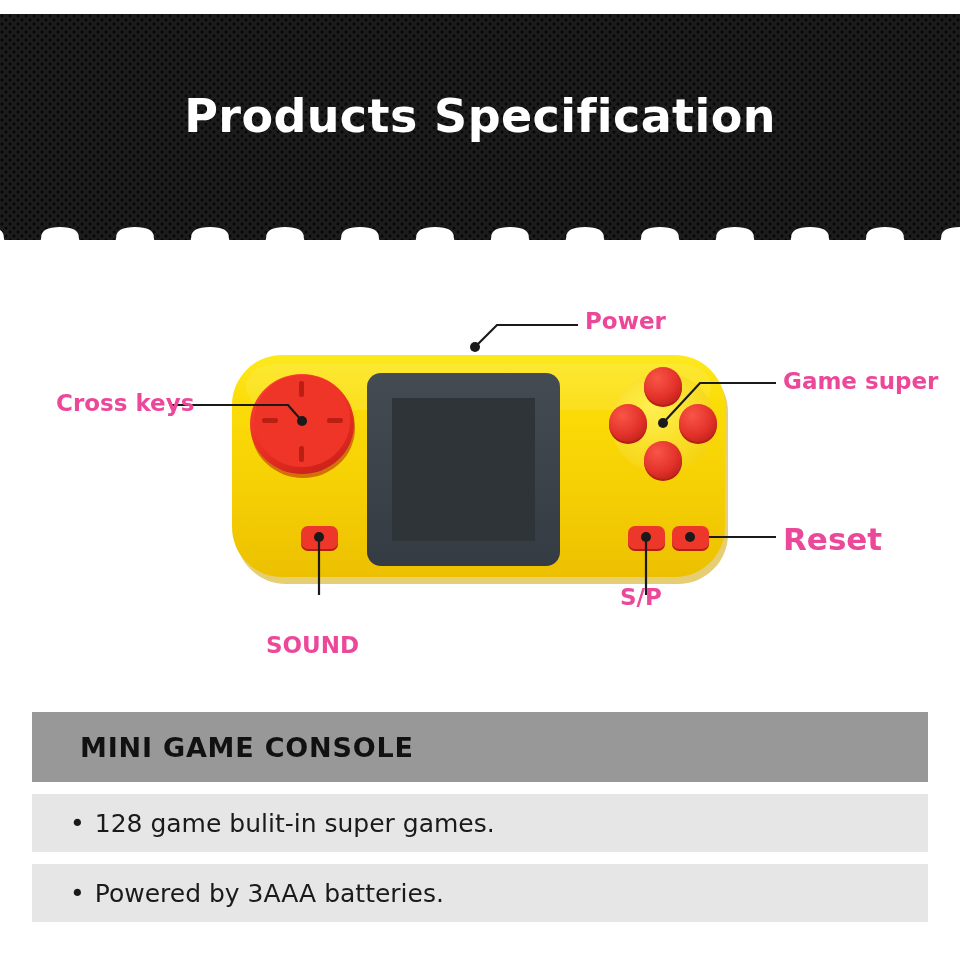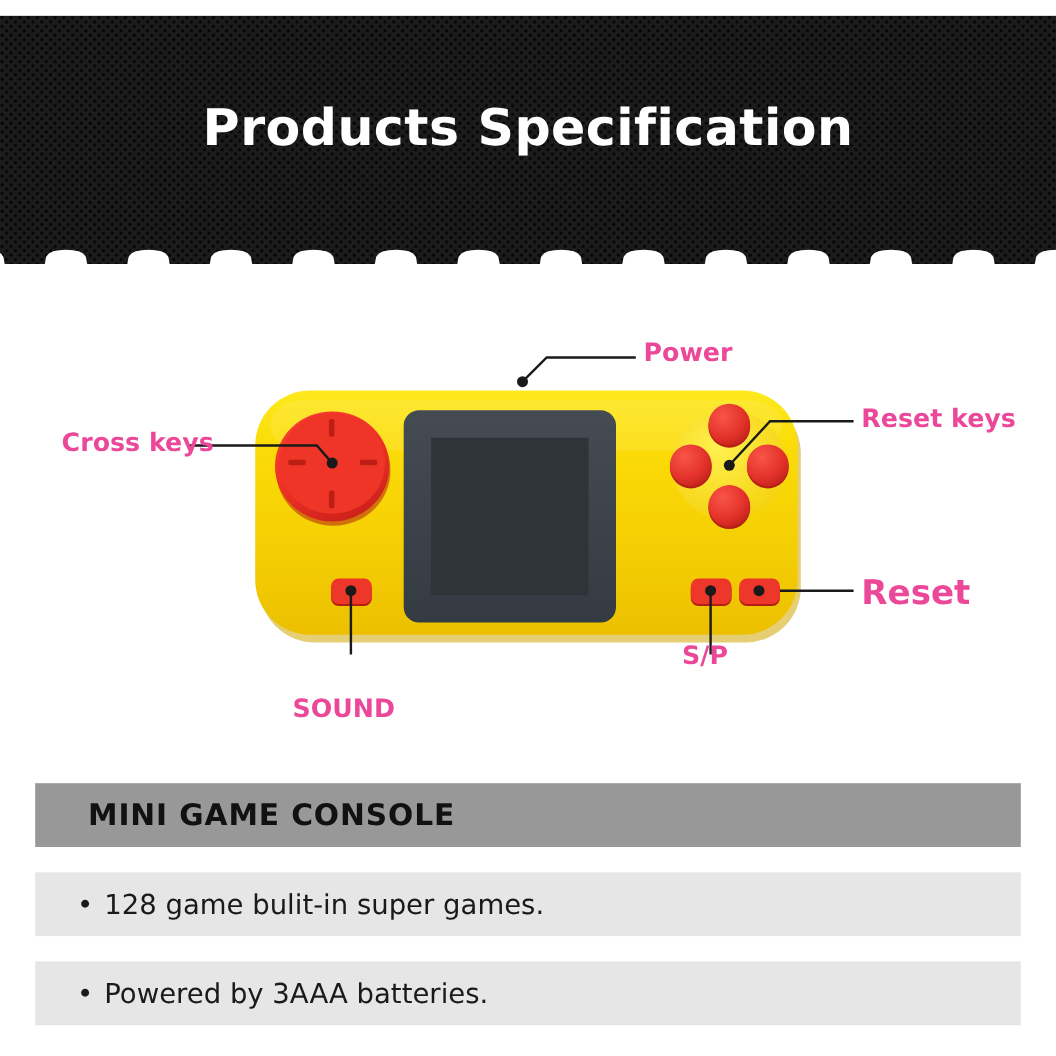--- a/index.html
+++ b/index.html
@@ -73,40 +73,40 @@
   #label-sp         { left: 620px; top: 344px; font-size: 23px; }
 
   
   #spec-table {
     position: absolute;
     left: 32px;
     top: 712px;
     width: 896px;
   }
   #spec-header-row {
-    height: 58px;
+    height: 70px;
     background: #989898;
     display: flex;
     align-items: center;
   }
   #spec-header-text {
     padding-left: 48px;
     font-size: 27px;
     font-weight: bold;
     letter-spacing: 0.8px;
     color: #111111;
     font-family: "DejaVu Sans", sans-serif;
     white-space: nowrap;
   }
   .spec-row {
     height: 58px;
     background: #e6e6e6;
     display: flex;
     align-items: center;
-    margin-top: 23px;
+    margin-top: 12px;
   }
   .spec-row-text {
     padding-left: 38px;
     font-size: 25px;
     color: #1a1a1a;
     font-family: "DejaVu Sans", sans-serif;
     white-space: nowrap;
   }
   .spec-bullet {
     display: inline-block;
@@ -237,21 +237,21 @@
     </g>
     <g fill="#1a1a1a">
       <circle cx="302" cy="181" r="5"></circle>
       <circle cx="475" cy="107" r="5"></circle>
       <circle cx="663" cy="183" r="5"></circle>
     </g>
   </svg>
 
   <div class="callout-label" id="label-cross-keys">Cross keys</div>
   <div class="callout-label" id="label-power">Power</div>
-  <div class="callout-label" id="label-game-keys">Reset keys</div>
+  <div class="callout-label" id="label-game-keys">Game super</div>
   <div class="callout-label" id="label-reset">Reset</div>
   <div class="callout-label" id="label-sound">SOUND</div>
   <div class="callout-label" id="label-sp">S/P</div>
 </div>
 
 <div id="spec-table">
   <div id="spec-header-row">
     <div id="spec-header-text">MINI GAME CONSOLE</div>
   </div>
 

